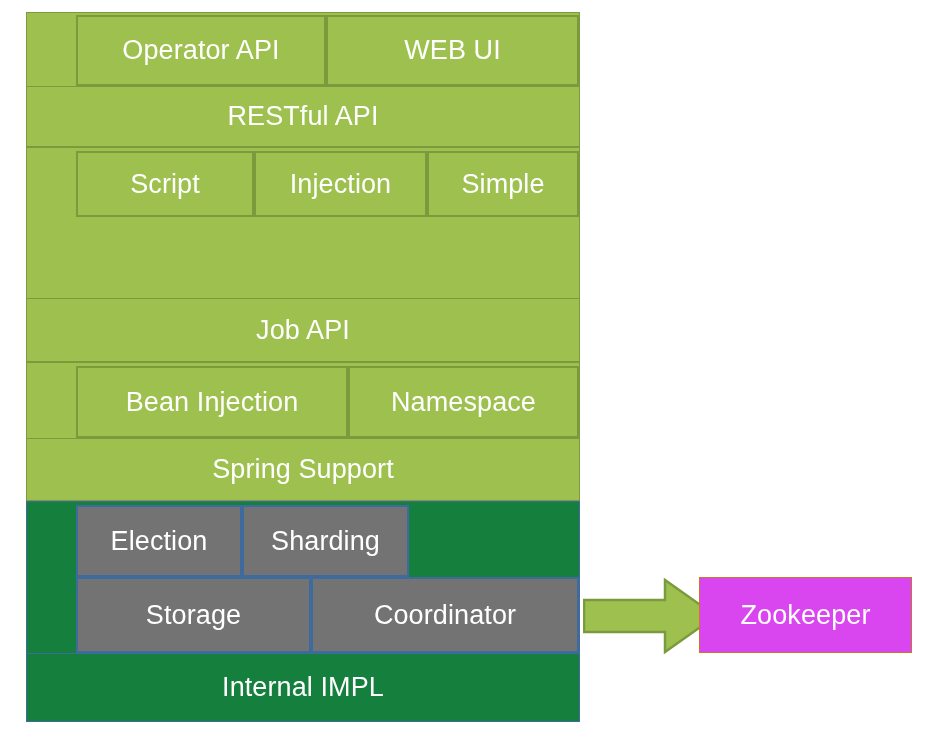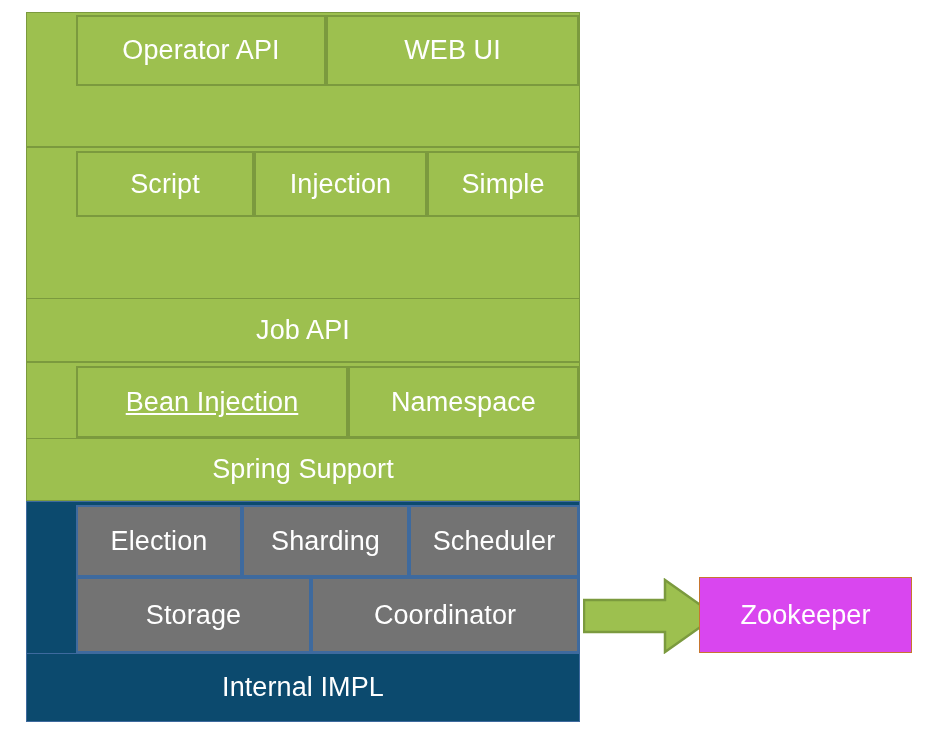--- a/index.html
+++ b/index.html
@@ -19,66 +19,66 @@
     display:flex;
     align-items:center;
     justify-content:center;
     color:#ffffff;
     white-space:nowrap;
     letter-spacing:0.1px;
     font-weight:400;
   }
   .green-outer{ background:#9DC04F; border:1.5px solid #7B9A3E; }
   .green-inner{ background:#9DC04F; border:2px solid #7B9A3E; }
-  .blue-outer { background:#0c4a6e; border:1.5px solid #3E6A9E; }
+  .blue-outer { background:#15803d; border:1.5px solid #3E6A9E; }
   .blue-inner { background:#737373; border:2px solid #3E6A9E; }
   .orange-box { background:#d946ef; border:1.5px solid #C7762F; }
   .t27{font-size:27px;}
 
   
   #arrow{position:absolute;left:583px;top:578px;width:135px;height:76px;}
 </style>
 </head>
 <body>
 
 <div id="stage">
 
   <div class="cell green-outer" style="left:26px;top:12px;width:554px;height:135px;"></div>
 
   <div class="cell green-inner t27" style="left:76px;top:15px;width:250px;height:71px;">Operator API</div>
 
   <div class="cell green-inner t27" style="left:326px;top:15px;width:253px;height:71px;">WEB UI</div>
 
+  <div class="cell green-outer t27" style="left:26px;top:86px;width:554px;height:61px;">RESTful API</div>
 
   <div class="cell green-outer" style="left:26px;top:147px;width:554px;height:215px;"></div>
 
   <div class="cell green-inner t27" style="left:76px;top:151px;width:178px;height:66px;">Script</div>
 
   <div class="cell green-inner t27" style="left:254px;top:151px;width:173px;height:66px;">Injection</div>
 
   <div class="cell green-inner t27" style="left:427px;top:151px;width:152px;height:66px;">Simple</div>
 
 
   <div class="cell green-outer t27" style="left:26px;top:298px;width:554px;height:64px;">Job API</div>
 
   <div class="cell green-outer" style="left:26px;top:362px;width:554px;height:139px;"></div>
 
-  <div class="cell green-inner t27" style="left:76px;top:366px;width:272px;height:72px;text-decoration:underline;">Bean Injection</div>
+  <div class="cell green-inner t27" style="left:76px;top:366px;width:272px;height:72px;">Bean Injection</div>
 
   <div class="cell green-inner t27" style="left:348px;top:366px;width:231px;height:72px;">Namespace</div>
 
   <div class="cell green-outer t27" style="left:26px;top:438px;width:554px;height:63px;">Spring Support</div>
 
   <div class="cell blue-outer" style="left:26px;top:501px;width:554px;height:221px;"></div>
 
   <div class="cell blue-inner t27" style="left:76px;top:505px;width:166px;height:72px;">Election</div>
 
   <div class="cell blue-inner t27" style="left:242px;top:505px;width:167px;height:72px;">Sharding</div>
 
-  <div class="cell blue-inner t27" style="left:409px;top:505px;width:170px;height:72px;">Scheduler</div>
 
   <div class="cell blue-inner t27" style="left:76px;top:577px;width:235px;height:76px;">Storage</div>
 
   <div class="cell blue-inner t27" style="left:311px;top:577px;width:268px;height:76px;">Coordinator</div>
 
   <div class="cell blue-outer t27" style="left:26px;top:653px;width:554px;height:69px;">Internal IMPL</div>
 
   <div id="arrow">
     <svg width="135" height="76" viewBox="0 0 135 76" xmlns="http://www.w3.org/2000/svg">
       <polygon points="1,22 82,22 82,2 133,38 82,74 82,54 1,54" fill="#9DC04F" stroke="#7B9A3E" stroke-width="2.5" stroke-linejoin="miter"></polygon>

